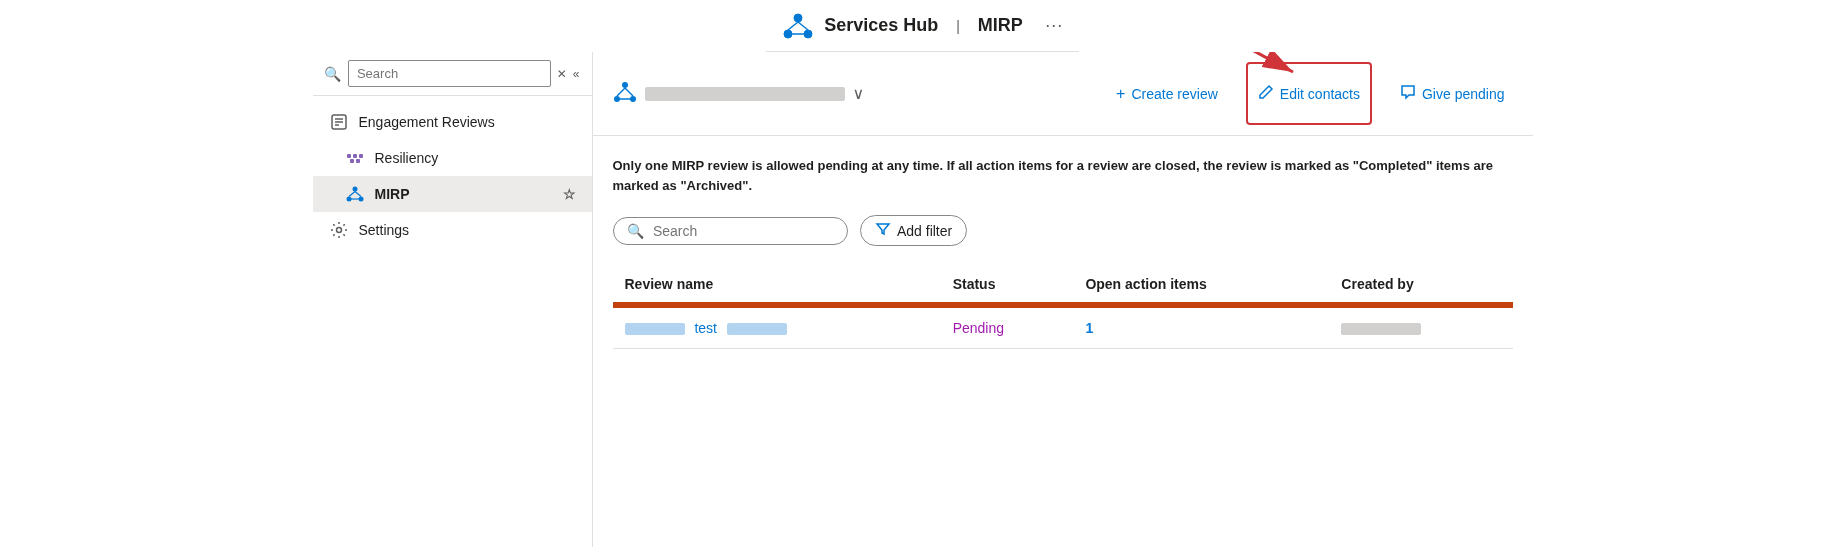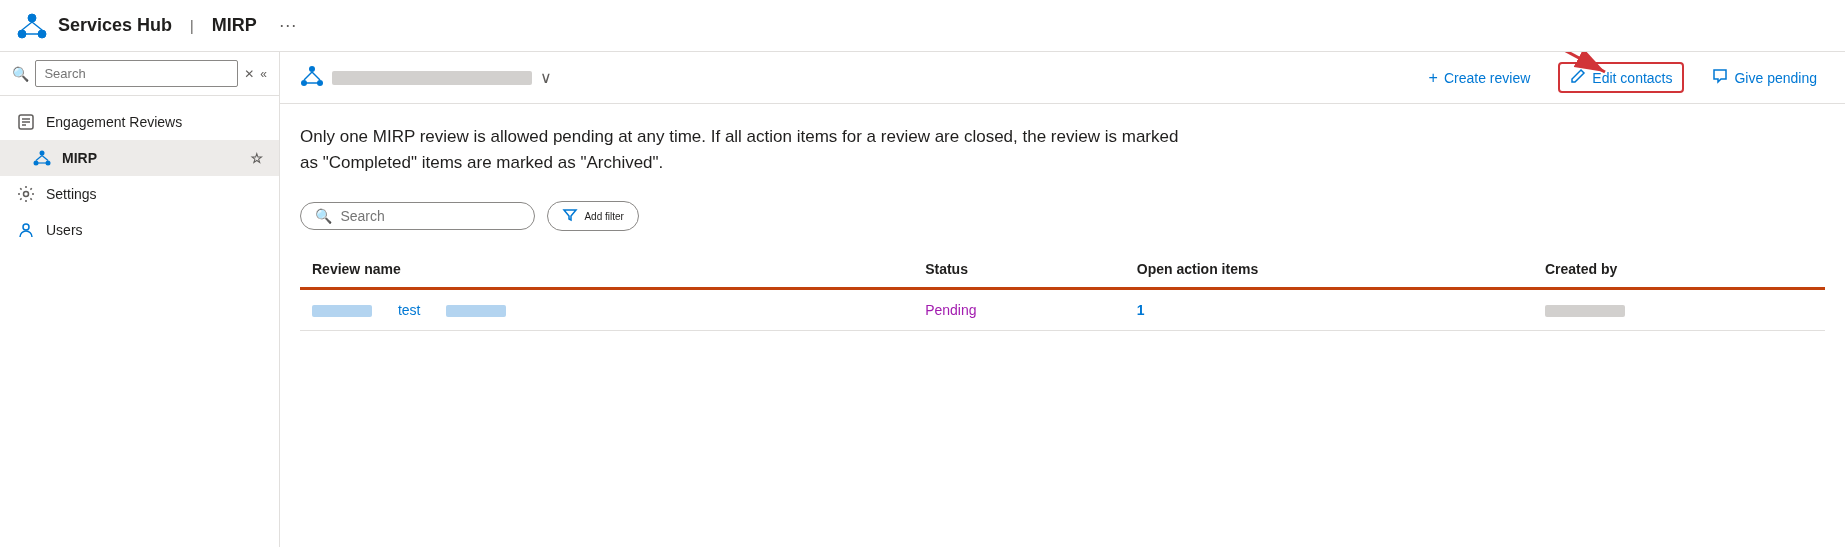--- a/index.html
+++ b/index.html
@@ -1,18 +1,18 @@
 <!DOCTYPE html>
 <html><head>
   <meta charset="utf-8">
   <style>
     * { box-sizing: border-box; margin: 0; padding: 0; }
     body { font-family: 'Segoe UI', Arial, sans-serif; background: #fff; font-size: 14px; color: #201f1e; overflow: hidden; }
 
-    .app-container { display: flex; flex-direction: column; height: 547px; width: 1845px; }
+    .app-container { display: flex; flex-direction: column; height: 547px; width: 1845px; align-items: center; }
 
     
     .top-bar { display: flex; align-items: center; padding: 8px 16px; border-bottom: 1px solid #e1dfdd; height: 52px; }
     .app-logo { display: flex; align-items: center; gap: 10px; }
     .logo-icon { width: 32px; height: 32px; }
     .app-title { font-size: 18px; font-weight: 600; color: #201f1e; }
     .title-divider { color: #605e5c; margin: 0 8px; font-weight: 300; }
     .app-subtitle { font-size: 18px; font-weight: 600; color: #201f1e; }
     .more-icon { margin-left: 12px; color: #605e5c; cursor: pointer; font-size: 18px; }
 
@@ -37,35 +37,35 @@
     
     .content-area { flex: 1; display: flex; flex-direction: column; overflow: hidden; }
 
     
     .content-toolbar { display: flex; align-items: center; padding: 10px 20px; border-bottom: 1px solid #e1dfdd; gap: 16px; position: relative; }
     .toolbar-left { display: flex; align-items: center; gap: 8px; }
     .breadcrumb-bar { width: 200px; height: 14px; background: #d2d0ce; border-radius: 2px; }
     .breadcrumb-chevron { color: #605e5c; font-size: 16px; cursor: pointer; }
     .toolbar-actions { display: flex; align-items: center; gap: 20px; margin-left: auto; }
     .toolbar-btn { display: flex; align-items: center; gap: 6px; color: #0078d4; font-size: 14px; cursor: pointer; padding: 4px 8px; border: none; background: none; }
-    .toolbar-btn.highlighted { border: 2px solid #d13438; border-radius: 4px; padding: 4px 10px; }
+    .toolbar-btn.highlighted { border: 2px solid #d13438; border-radius: 4px; padding: 20px 10px; }
 
     
     .content-body { padding: 20px; overflow-y: auto; flex: 1; }
-    .info-text { font-size: 17px; color: #201f1e; line-height: 1.5; margin-bottom: 26px; max-width: 900px; }
+    .info-text { font-size: 13px; color: #201f1e; line-height: 1.5; margin-bottom: 20px; max-width: 900px; font-weight: bold; }
 
     
     .filter-bar { display: flex; align-items: center; gap: 12px; margin-bottom: 20px; }
     .search-input-wrap { display: flex; align-items: center; border: 1px solid #8a8886; border-radius: 20px; padding: 5px 14px; gap: 8px; background: #fff; }
     .search-input-wrap input { border: none; outline: none; font-size: 14px; width: 180px; }
-    .filter-btn { display: flex; align-items: center; gap: 6px; border: 1px solid #8a8886; border-radius: 20px; padding: 5px 14px; background: #fff; cursor: pointer; font-size: 10px; color: #201f1e; }
+    .filter-btn { display: flex; align-items: center; gap: 6px; border: 1px solid #8a8886; border-radius: 20px; padding: 5px 14px; background: #fff; cursor: pointer; font-size: 14px; color: #201f1e; }
 
     
     .data-table { width: 100%; border-collapse: collapse; }
-    .data-table th { text-align: left; padding: 10px 12px; font-weight: 600; font-size: 14px; border-bottom: 3px solid #c2410c; color: #201f1e; }
+    .data-table th { text-align: left; padding: 10px 12px; font-weight: 600; font-size: 14px; border-bottom: 6px solid #c2410c; color: #201f1e; }
     .data-table td { padding: 12px 12px; font-size: 14px; border-bottom: 1px solid #e1dfdd; }
     .cell-blur { display: inline-block; width: 60px; height: 12px; background: #b3d4f0; border-radius: 2px; vertical-align: middle; }
     .cell-blur2 { display: inline-block; width: 80px; height: 12px; background: #d2d0ce; border-radius: 2px; vertical-align: middle; }
     .status-pending { color: #a21caf; }
     .open-count { color: #0078d4; font-weight: 600; }
   </style>
 </head>
 <body>
 
 <div class="app-container">
@@ -105,20 +105,32 @@
             <svg width="18" height="18" viewBox="0 0 18 18" fill="none" stroke="#605e5c" stroke-width="1.5">
                 <rect x="2" y="2" width="14" height="14" rx="2"></rect>
                 <line x1="5" y1="6" x2="13" y2="6"></line>
                 <line x1="5" y1="9" x2="13" y2="9"></line>
                 <line x1="5" y1="12" x2="9" y2="12"></line>
               </svg>
           </span>
           <span>Engagement Reviews</span>
         </div>
 
+        <div class="nav-item nav-item-indent">
+          <span class="nav-icon">
+            <svg width="18" height="18" viewBox="0 0 18 18" fill="none">
+              <rect x="1" y="5" width="4" height="4" rx="1" fill="#8764b8"></rect>
+              <rect x="7" y="5" width="4" height="4" rx="1" fill="#8764b8"></rect>
+              <rect x="13" y="5" width="4" height="4" rx="1" fill="#8764b8"></rect>
+              <rect x="4" y="10" width="4" height="4" rx="1" fill="#8764b8"></rect>
+              <rect x="10" y="10" width="4" height="4" rx="1" fill="#8764b8"></rect>
+            </svg>
+          </span>
+          <span>Resiliency</span>
+        </div>
 
         <div class="nav-item nav-item-indent active">
           <span class="nav-icon">
             <svg width="18" height="18" viewBox="0 0 18 18" fill="none">
               <circle cx="9" cy="4" r="2.5" fill="#0078d4"></circle>
               <circle cx="3" cy="14" r="2.5" fill="#0078d4"></circle>
               <circle cx="15" cy="14" r="2.5" fill="#0078d4"></circle>
               <line x1="9" y1="6.5" x2="3" y2="11.5" stroke="#0078d4" stroke-width="1.2"></line>
               <line x1="9" y1="6.5" x2="15" y2="11.5" stroke="#0078d4" stroke-width="1.2"></line>
               <line x1="3" y1="14" x2="15" y2="14" stroke="#0078d4" stroke-width="1.2"></line>
@@ -131,29 +143,20 @@
         <div class="nav-item">
           <span class="nav-icon">
             <svg width="18" height="18" viewBox="0 0 18 18" fill="none" stroke="#605e5c" stroke-width="1.5">
                 <circle cx="9" cy="9" r="2.5"></circle>
                 <path d="M9 1v2M9 15v2M1 9h2M15 9h2M3.2 3.2l1.4 1.4M13.4 13.4l1.4 1.4M3.2 14.8l1.4-1.4M13.4 4.6l1.4-1.4"></path>
               </svg>
           </span>
           <span>Settings</span>
         </div>
 
-        <div class="nav-item">
-          <span class="nav-icon">
-            <svg width="18" height="18" viewBox="0 0 18 18" fill="none" stroke="#0078d4" stroke-width="1.5">
-                <circle cx="9" cy="6" r="3"></circle>
-                <path d="M3 16c0-3.3 2.7-6 6-6s6 2.7 6 6"></path>
-              </svg>
-          </span>
-          <span>Users</span>
-        </div>
       </div>
     </div>
 
     <div class="content-area">
 
       <div class="content-toolbar">
 
         <svg style="position:absolute;top:-60px;right:200px;pointer-events:none;z-index:10;" width="200" height="100" viewBox="0 0 200 100">
           <defs>
             <marker id="arrowhead" markerWidth="10" markerHeight="7" refX="10" refY="3.5" orient="auto">
@@ -230,21 +233,21 @@
               <th>Review name</th>
               <th>Status</th>
               <th>Open action items</th>
               <th>Created by</th>
             </tr>
           </thead>
           <tbody>
             <tr>
               <td>
                 <span class="cell-blur"></span>
-                <span style="color:#0078d4;cursor:pointer;margin:0 22px;">test</span>
+                <span style="color:#0078d4;cursor:pointer;margin:0 6px;">test</span>
                 <span class="cell-blur"></span>
               </td>
               <td class="status-pending">Pending</td>
               <td class="open-count">1</td>
               <td>
                 <span class="cell-blur2"></span>
               </td>
             </tr>
           </tbody>
         </table>

